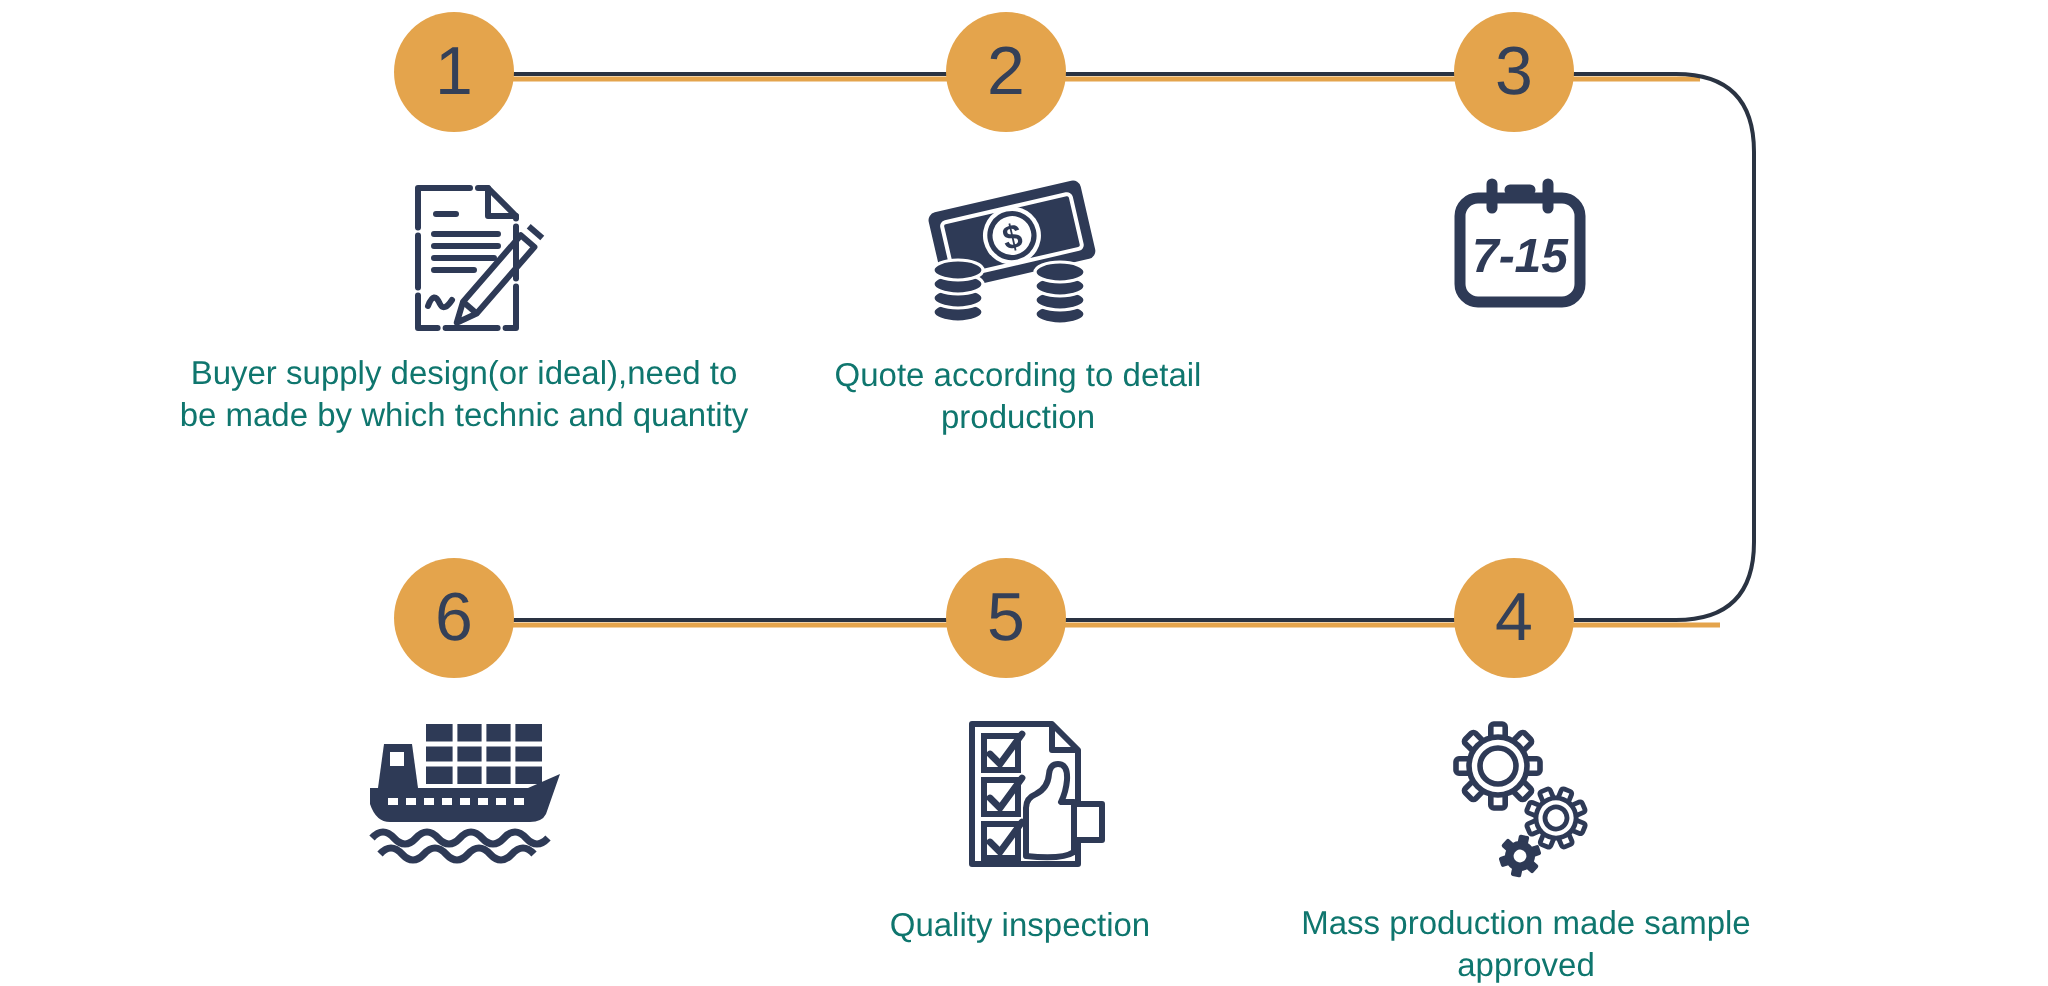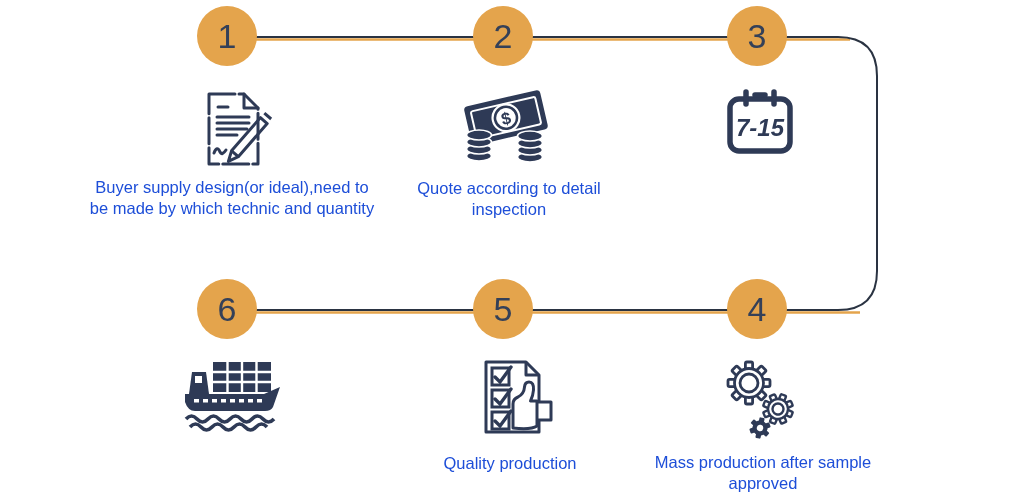--- a/index.html
+++ b/index.html
@@ -9,21 +9,21 @@
   }
   .connector{position:absolute;left:0;top:0;z-index:1;}
   .badge{
     position:absolute;width:60px;height:60px;border-radius:50%;
     background:#E4A44C;color:#344058;z-index:3;
     display:flex;align-items:center;justify-content:center;
     font-size:34px;font-weight:500;line-height:1;
   }
   .icon{position:absolute;z-index:2;}
   .caption{
-    position:absolute;z-index:2;text-align:center;color:#1d4ed8;
+    position:absolute;z-index:2;text-align:center;color:#0f766e;
     font-size:16.5px;line-height:21px;transform:translateX(-50%);
   }
   
   .b1{left:197px;top:6px;}   .b2{left:473px;top:6px;}   .b3{left:727px;top:6px;}
   .b6{left:197px;top:279px;} .b5{left:473px;top:279px;} .b4{left:727px;top:279px;}
 </style>
 </head>
 <body>
 
 <div id="stage">
@@ -174,17 +174,17 @@
         <rect x="-2.6" y="-10.5" width="5.2" height="5" rx="1" transform="rotate(180)"></rect>
         <rect x="-2.6" y="-10.5" width="5.2" height="5" rx="1" transform="rotate(240)"></rect>
         <rect x="-2.6" y="-10.5" width="5.2" height="5" rx="1" transform="rotate(300)"></rect>
       </g>
       <circle r="7.5" fill="#2E3A56"></circle>
       <circle r="3.2" fill="#ffffff"></circle>
     </g>
   </svg>
 
   <div class="caption" style="left:232px;top:177px;width:285px;">Buyer supply design(or ideal),need to be made by which technic and quantity</div>
-  <div class="caption" style="left:509px;top:178px;width:240px;">Quote according to detail inspection</div>
-  <div class="caption" style="left:510px;top:453px;width:220px;">Quality production</div>
-  <div class="caption" style="left:763px;top:452px;width:250px;">Mass production after sample approved</div>
+  <div class="caption" style="left:509px;top:178px;width:240px;">Quote according to detail production</div>
+  <div class="caption" style="left:510px;top:453px;width:220px;">Quality inspection</div>
+  <div class="caption" style="left:763px;top:452px;width:250px;">Mass production made sample approved</div>
 
 </div>
 
 </body></html>

